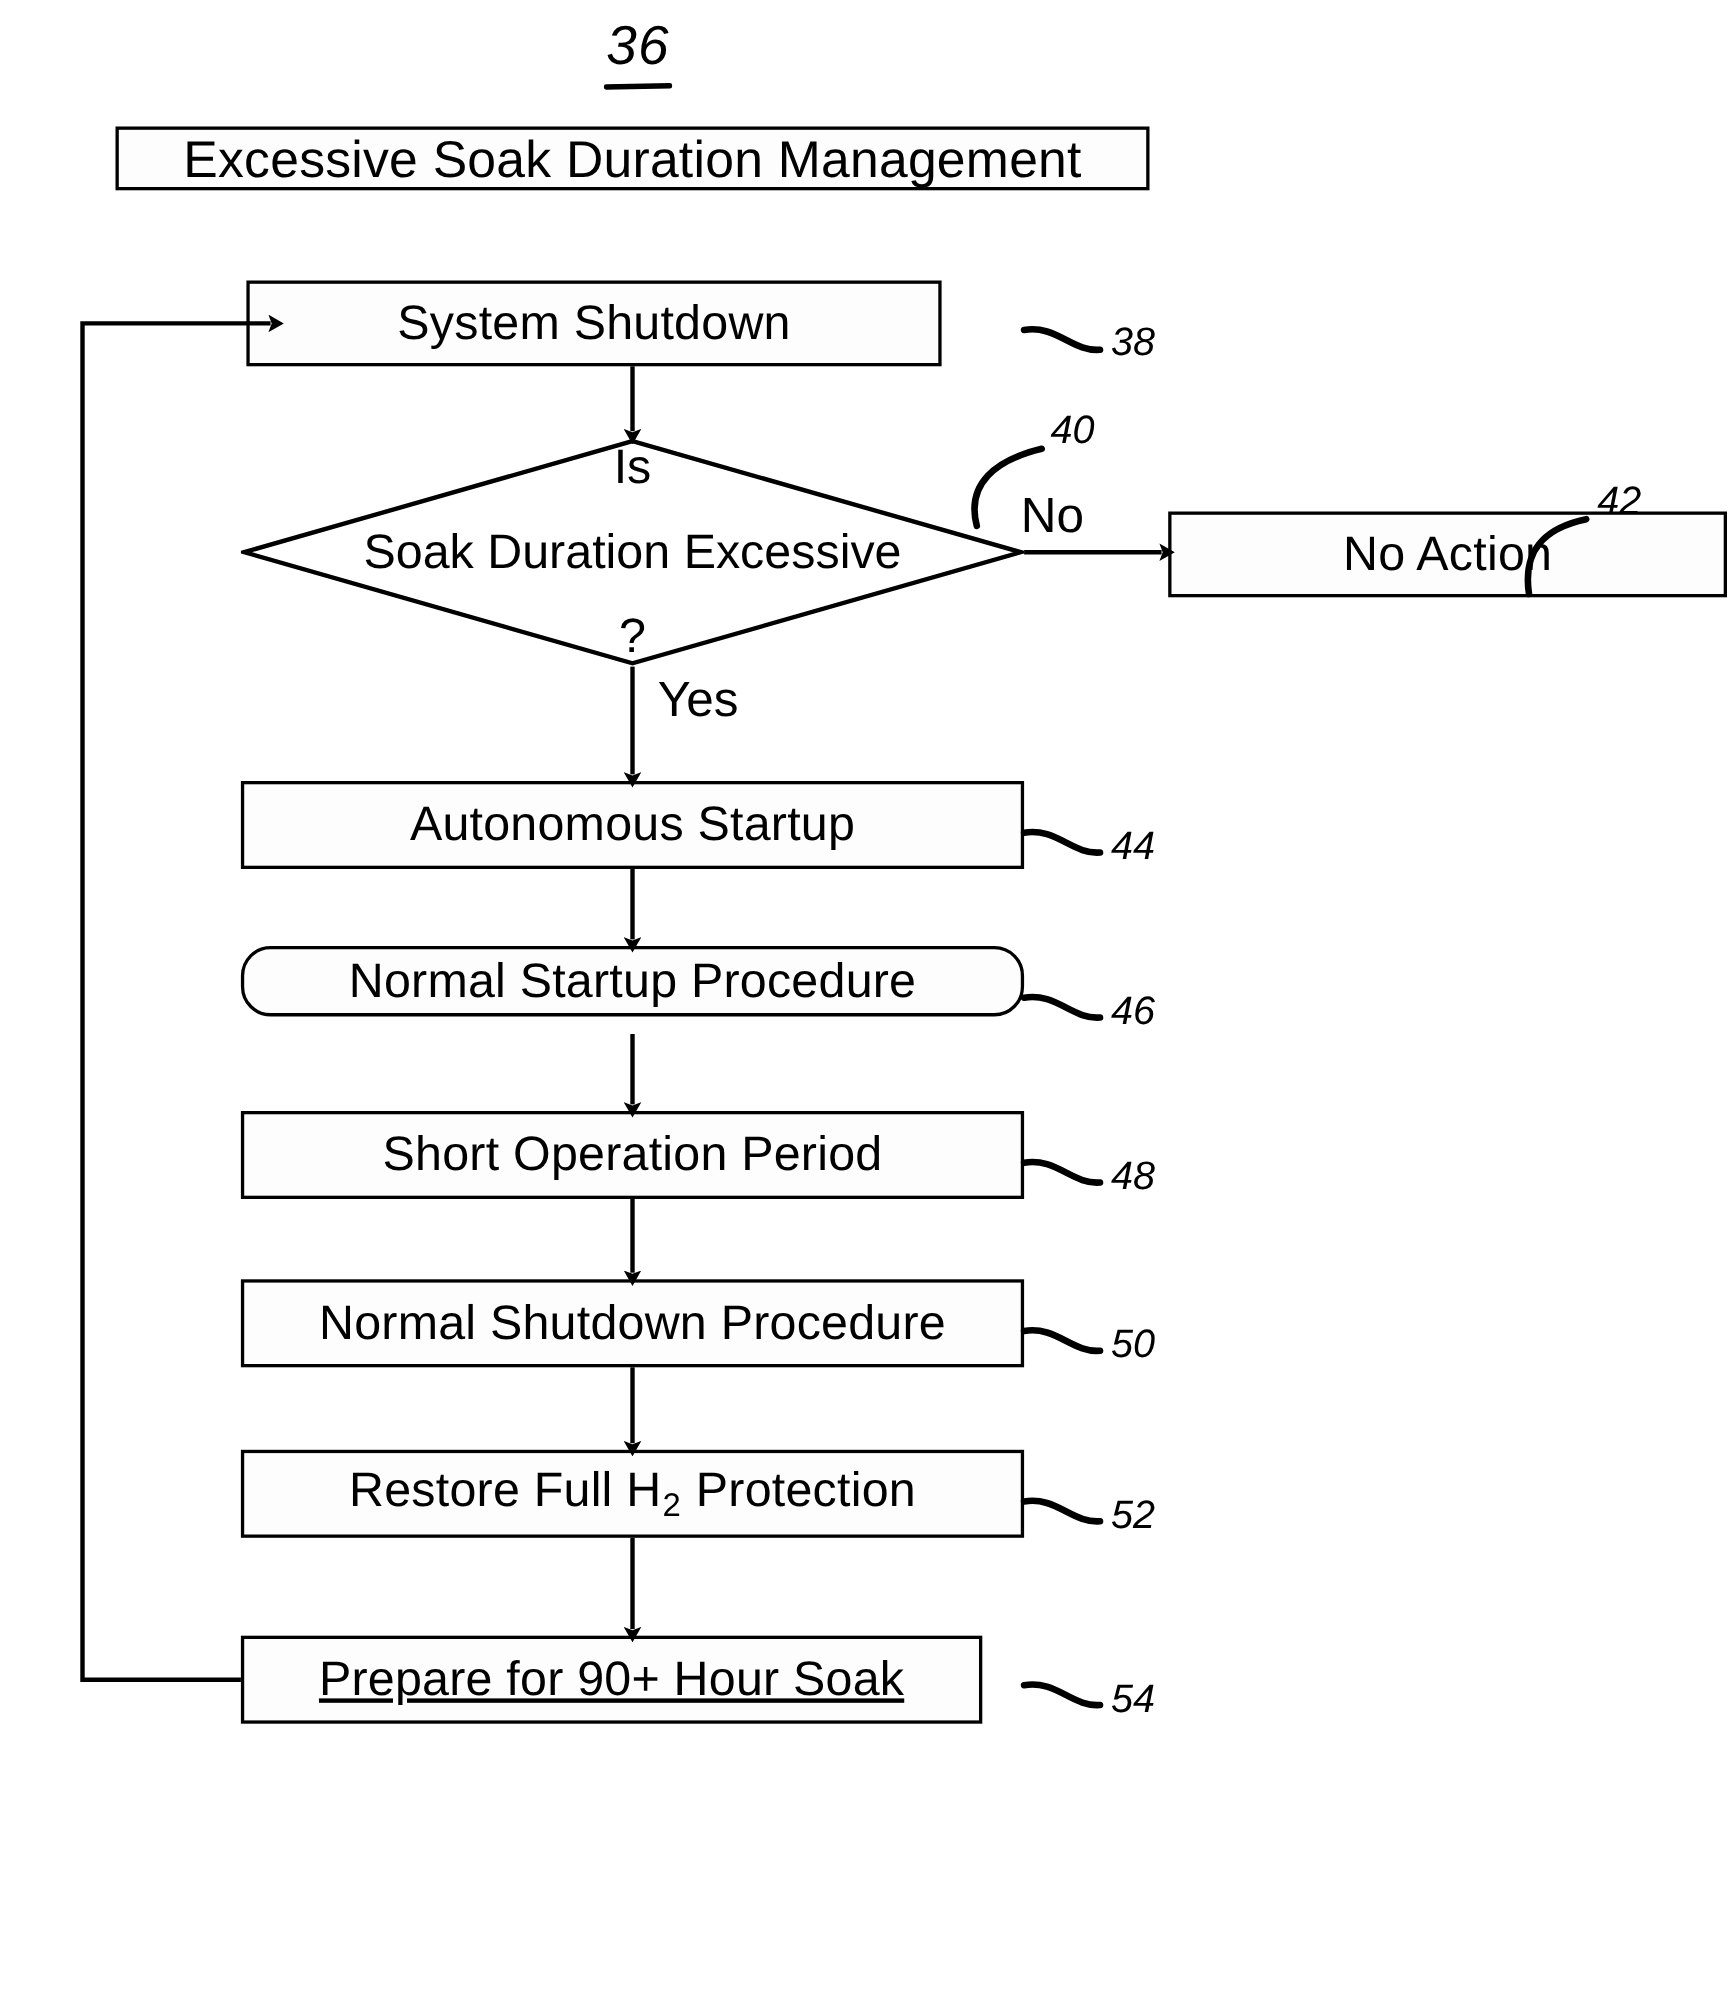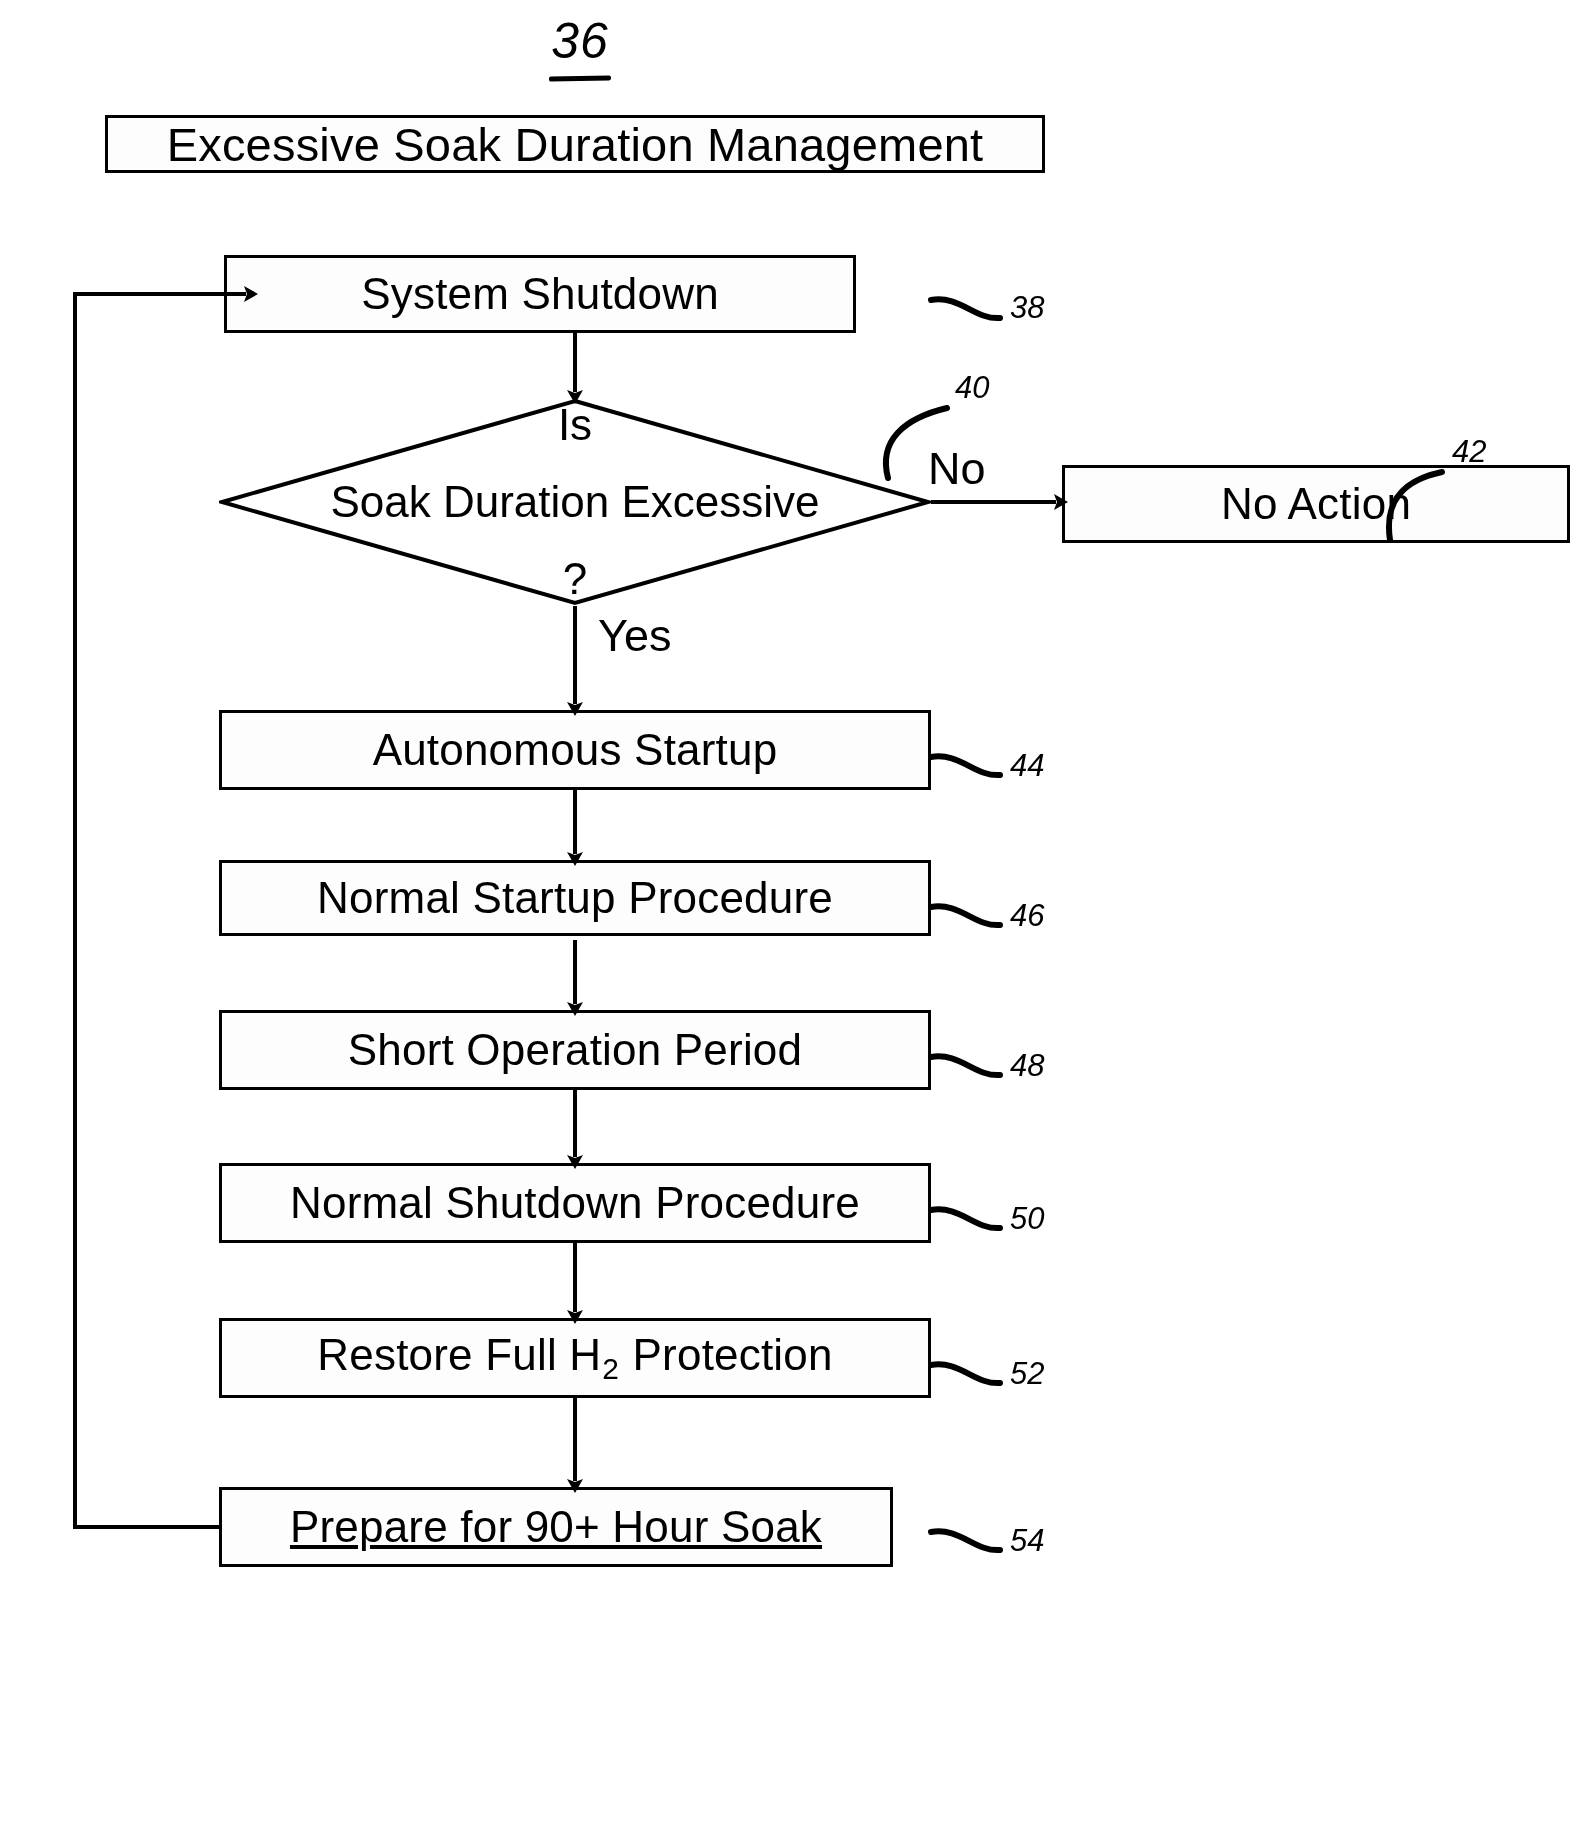--- a/index.html
+++ b/index.html
@@ -97,21 +97,21 @@
   .edge-label {
     position: absolute;
     font-size: 45px;
     color: #000;
     white-space: nowrap;
   }
   
   .ref {
     position: absolute;
     font-style: italic;
-    font-size: 31px;
+    font-size: 36px;
     color: #000;
     white-space: nowrap;
   }
 </style>
 </head>
 <body>
 
 <div id="figure">
 
   <div class="fig-num fig-num-main">
@@ -139,21 +139,21 @@
   </div>
 
   <div class="node" style="left:1062px; top:465px; width:508px; height:78px;">
     <span>No Action</span>
   </div>
 
   <div class="node" style="left:219px; top:710px; width:712px; height:80px;">
     <span>Autonomous Startup</span>
   </div>
 
-  <div class="node" style="left:219px; top:860px; width:712px; height:76px;">
+  <div class="node" style="left:219px; top:860px; width:712px; height:64px;border-radius:27px;">
     <span>Normal Startup Procedure</span>
   </div>
 
   <div class="node" style="left:219px; top:1010px; width:712px; height:80px;">
     <span>Short Operation Period</span>
   </div>
 
   <div class="node" style="left:219px; top:1163px; width:712px; height:80px;">
     <span>Normal Shutdown Procedure</span>
   </div>

